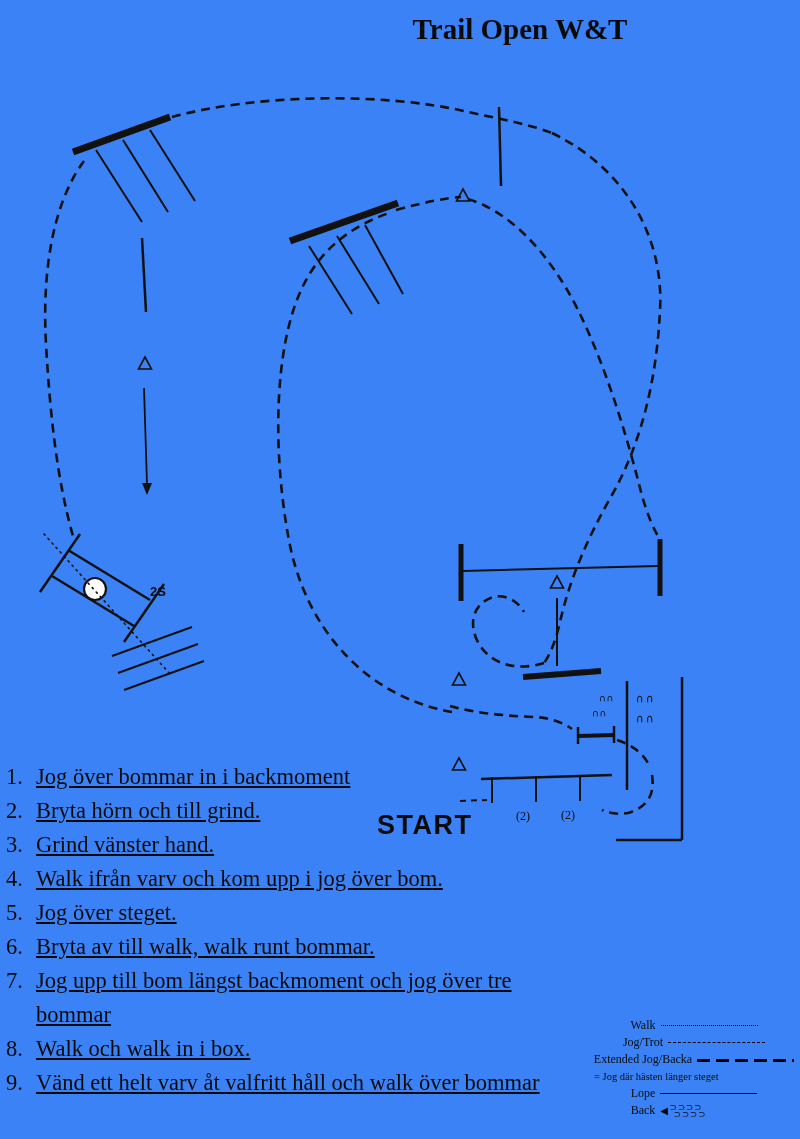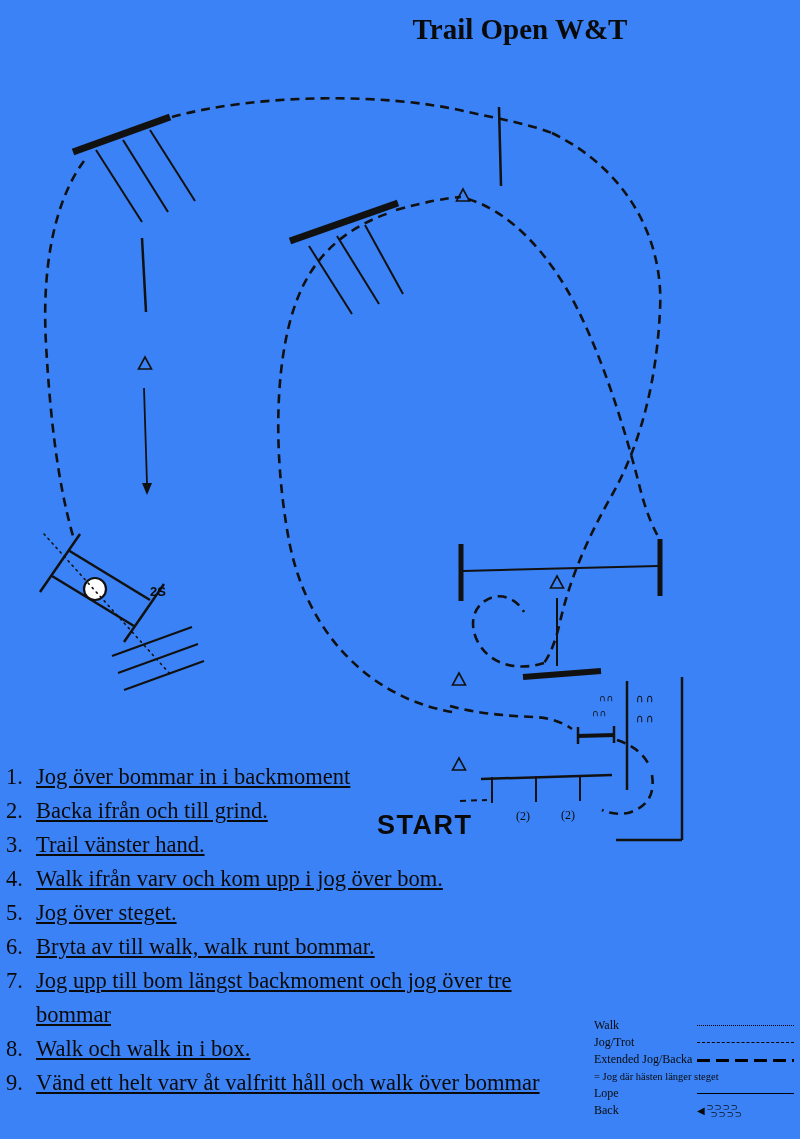--- a/index.html
+++ b/index.html
@@ -16,21 +16,21 @@
   .lbl{font-family:"Liberation Serif",serif;font-size:12px;}
   .lbl-bold{font-family:"Liberation Sans",sans-serif;font-size:13px;font-weight:bold;}
   .hoof{font-family:"DejaVu Sans",sans-serif;font-size:11px;letter-spacing:2px;}
   .hoof-small{font-family:"DejaVu Sans",sans-serif;font-size:9px;letter-spacing:1px;}
   .start-text{font-family:"Liberation Sans",sans-serif;font-size:27px;font-weight:bold;letter-spacing:1.5px;}
   .instructions{position:absolute;left:6px;top:760px;width:562px;}
   .instr{display:flex;font-size:22.5px;line-height:34px;}
   .instr .num{flex:0 0 30px;}
   .instr .txt{flex:1;text-decoration:underline;}
   .legend{position:absolute;left:594px;top:1017px;width:200px;font-family:"Liberation Serif",serif;}
-  .legend-row{display:flex;align-items:center;justify-content:space-between;height:17px;}
+  .legend-row{display:flex;align-items:center;justify-content:center;height:17px;}
   .legend-label{font-size:12px;white-space:nowrap;padding-right:5px;}
   .legend-line{flex:0 0 97px;height:3px;position:relative;}
   .legend-line > div{position:absolute;top:1px;left:0;right:0;}
   .line-walk{border-top:1.5px dotted #000;}
   .line-jog{border-top:1.5px dashed #000;}
   .line-extended{height:2.5px;background:repeating-linear-gradient(90deg,#000 0 13px,transparent 13px 19px);}
   .line-lope{border-top:1.5px solid #000;}
   .legend-note{font-size:10.5px;text-align:right;padding-right:101px;height:17px;line-height:17px;white-space:nowrap;}
   .back-symbols{flex:0 0 97px;display:flex;align-items:center;}
   .back-arrow{font-family:"DejaVu Sans",sans-serif;font-size:10px;line-height:10px;margin-right:2px;}
@@ -141,25 +141,25 @@
     <text class="start-text" x="377" y="834">START</text>
   </svg>
 
   <div class="instructions">
     <div class="instr">
       <span class="num">1.</span>
       <span class="txt">Jog över bommar in i backmoment</span>
     </div>
     <div class="instr">
       <span class="num">2.</span>
-      <span class="txt">Backa ifrån och till grind.</span>
+      <span class="txt">Bryta hörn och till grind.</span>
     </div>
     <div class="instr">
       <span class="num">3.</span>
-      <span class="txt">Trail vänster hand.</span>
+      <span class="txt">Grind vänster hand.</span>
     </div>
     <div class="instr">
       <span class="num">4.</span>
       <span class="txt">Walk ifrån varv och kom upp i jog över bom.</span>
     </div>
     <div class="instr">
       <span class="num">5.</span>
       <span class="txt">Jog över steget.</span>
     </div>
     <div class="instr">

